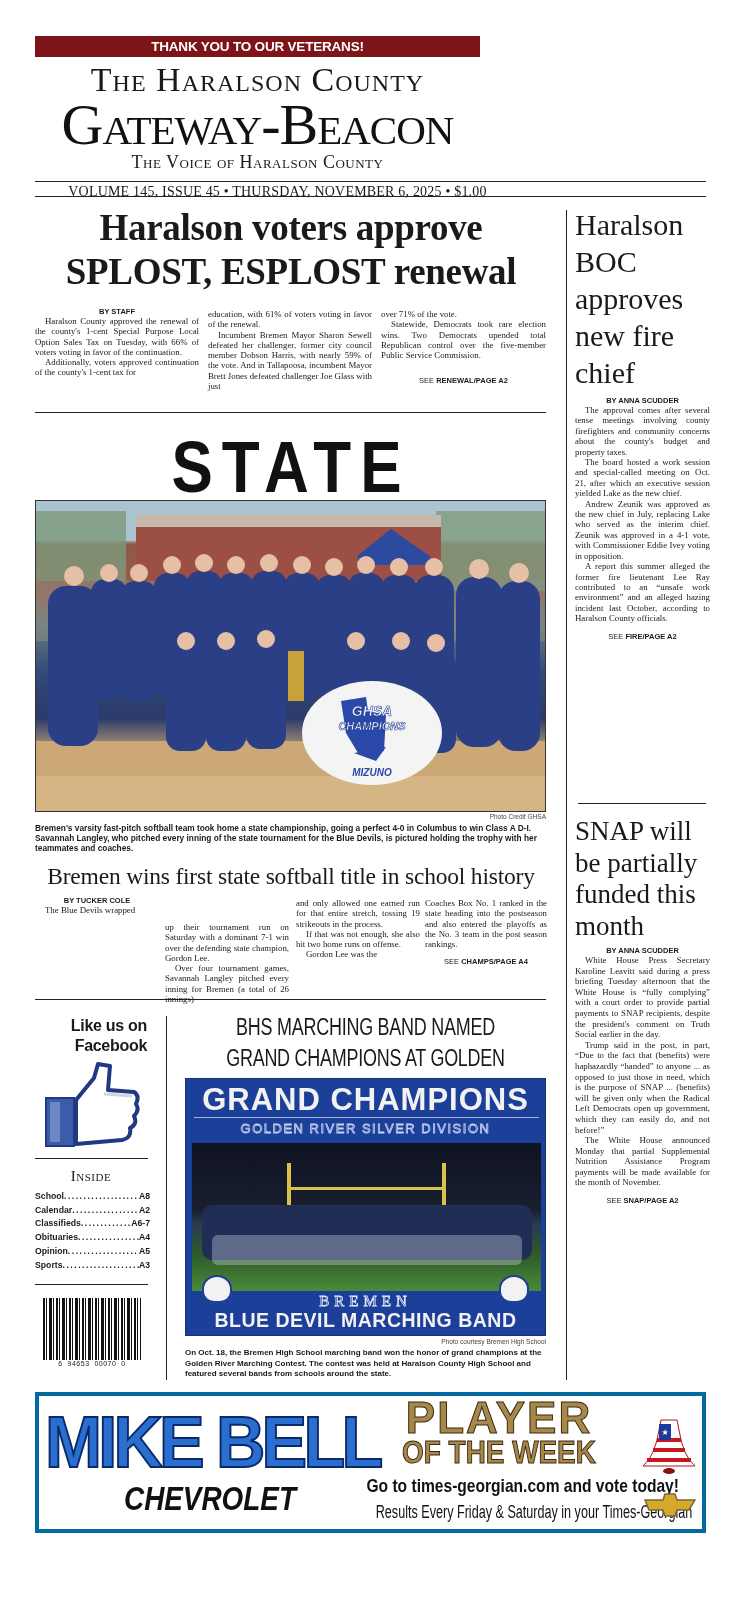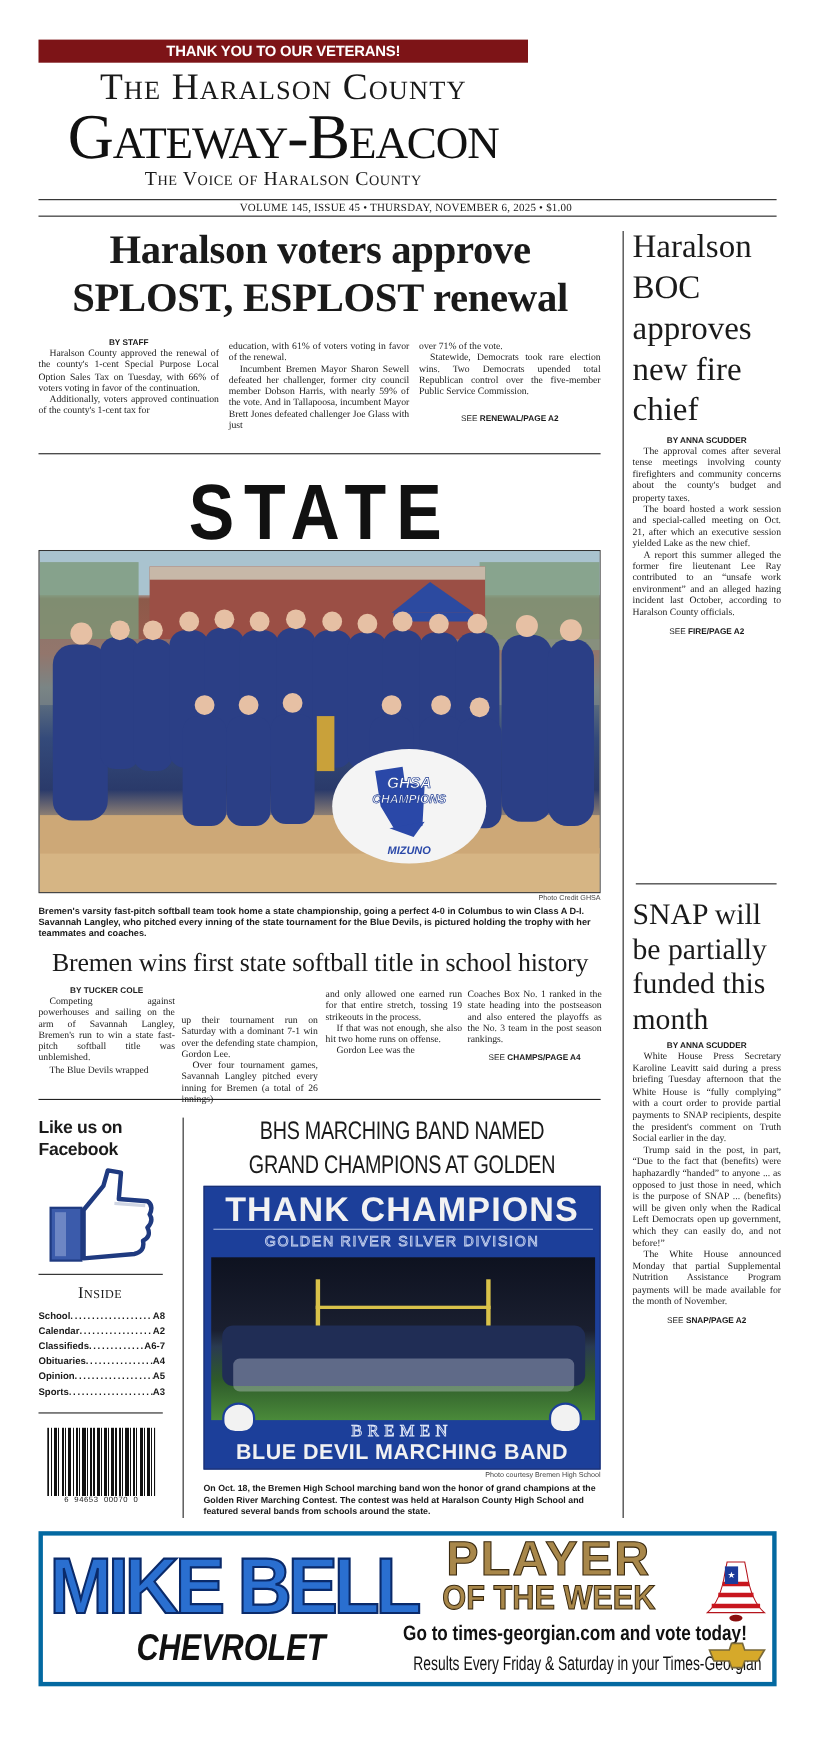--- a/index.html
+++ b/index.html
@@ -12,21 +12,21 @@
   .banner { left: 35px; top: 36px; width: 445px; height: 21px; background: #7d1417; color: #fff;
             font-family: "Liberation Sans", sans-serif; font-weight: 700; font-size: 13.5px;
             text-align: center; line-height: 21px; letter-spacing: -0.2px; }
   .mast-line1 { left: 35px; top: 60px; width: 445px; text-align: center; font-size: 34px; letter-spacing: 1px;
                 font-variant: small-caps; line-height: 40px; color: #1a1a1a; }
   .mast-line2 { left: 30px; top: 95px; width: 455px; text-align: center; font-size: 58px; font-variant: small-caps;
                 letter-spacing: -1px; line-height: 60px; color: #111; }
   .mast-line3 { left: 35px; top: 151px; width: 445px; text-align: center; font-size: 18px; font-variant: small-caps;
                 letter-spacing: 0.5px; line-height: 22px; }
   .rule { background: #222; height: 1px; }
-  .dateline { left: 35px; top: 184px; width: 670px; font-size: 10px; text-align: right; padding-right: 185px; letter-spacing: 0.2px; }
+  .dateline { left: 35px; top: 184px; width: 670px; font-size: 14px; text-align: center; padding-right: 185px; letter-spacing: 0.2px; }
 
   
   .lead-head { left: 35px; top: 206px; width: 512px; text-align: center; font-weight: 700;
                font-size: 37px; line-height: 44px; letter-spacing: -0.3px; }
   .byline { font-family: "Liberation Sans", sans-serif; font-weight: 700; font-size: 7.5px; text-align: center; text-transform: uppercase; }
   .body-text { font-size: 8.8px; line-height: 10.3px; text-align: justify; }
   .body-text p { text-indent: 10px; }
   .see { font-family: "Liberation Sans", sans-serif; font-size: 7.5px; text-align: center; }
   .see b { font-weight: 700; }
 
@@ -40,21 +40,21 @@
   .photo-credit { font-family: "Liberation Sans", sans-serif; font-size: 6.5px; color: #444; text-align: right; }
   .cutline { font-family: "Liberation Sans", sans-serif; font-size: 8.3px; font-weight: 700; line-height: 10.2px; }
 
   .sec-head { left: 35px; top: 862px; width: 512px; text-align: center; font-size: 23.5px; line-height: 28px; letter-spacing: -0.2px; }
 
   
   .rc-head { text-align: left; font-size: 30px; line-height: 37px; }
   .vrule { background: #222; width: 1px; }
 
   
-  .fb-text { left: 35px; top: 1016px; width: 112px; text-align: left; font-family: "Liberation Sans", sans-serif;
+  .fb-text { left: 35px; top: 1016px; width: 112px; text-align: right; font-family: "Liberation Sans", sans-serif;
              font-weight: 700; font-size: 16px; line-height: 20px; letter-spacing: -0.3px; }
   .inside-title { left: 35px; top: 1168px; width: 112px; text-align: center; font-variant: small-caps; font-size: 15px; letter-spacing: 0.5px; }
   .inside-list { left: 35px; top: 1190px; width: 115px; font-family: "Liberation Sans", sans-serif; font-weight: 700; font-size: 8.7px; line-height: 13.7px; }
   .inside-row { display: flex; white-space: nowrap; overflow: hidden; }
   .inside-row .dots { flex: 1; overflow: hidden; letter-spacing: 1.5px; }
   .barcode { left: 43px; top: 1298px; width: 98px; height: 70px; }
 
   
   .band-head { left: 183px; top: 1012px; width: 365px; text-align: center; font-family: "Liberation Sans", sans-serif;
                font-size: 23px; line-height: 31px; transform: scaleX(0.78); transform-origin: center top; letter-spacing: -0.3px; }
@@ -172,21 +172,20 @@
   </svg>
 </div>
 <div class="abs photo-credit" style="left:35px; top:813px; width:511px;">Photo Credit GHSA</div>
 <div class="abs cutline" style="left:35px; top:823px; width:514px;">Bremen's varsity fast-pitch softball team took home a state championship, going a perfect 4-0 in Columbus to win Class A D-I. Savannah Langley, who pitched every inning of the state tournament for the Blue Devils, is pictured holding the trophy with her teammates and coaches.</div>
 
 <div class="abs sec-head">Bremen wins first state softball title in school history</div>
 
 <div class="col" style="left:35px; top:896px; width:124px;">
   <div class="byline">BY TUCKER COLE</div>
   <div class="body-text">
-    <p>Competing against powerhouses and sailing on the arm of Savannah Langley, Bremen's run to win a state fast-pitch softball title was unblemished.</p>
     <p>The Blue Devils wrapped</p>
   </div>
 </div>
 <div class="col" style="left:165px; top:898px; width:124px;margin-top:24px;">
   <div class="body-text">
     <p style="text-indent:0">up their tournament run on Saturday with a dominant 7-1 win over the defending state champion, Gordon Lee.</p>
     <p>Over four tournament games, Savannah Langley pitched every inning for Bremen (a total of 26 innings)</p>
   </div>
 </div>
 <div class="col" style="left:296px; top:898px; width:124px;">
@@ -208,20 +207,21 @@
 <div class="abs rule" style="left:35px; top:999px; width:511px;"></div>
 
 <div class="abs vrule" style="left:566px; top:210px; height:1170px;"></div>
 
 <div class="col" style="left:575px; top:206px; width:135px;">
   <div class="rc-head">Haralson BOC approves new fire chief</div>
   <div class="byline" style="margin-top:5px;">BY ANNA SCUDDER</div>
   <div class="body-text" style="line-height:10.4px;">
     <p>The approval comes after several tense meetings involving county firefighters and community concerns about the county's budget and property taxes.</p>
     <p>The board hosted a work session and special-called meeting on Oct. 21, after which an executive session yielded Lake as the new chief.</p>
+    <p>Andrew Zeunik was approved as the new chief in July, replacing Lake who served as the interim chief. Zeunik was approved in a 4-1 vote, with Commissioner Eddie Ivey voting in opposition.</p>
     <p>A report this summer alleged the former fire lieutenant Lee Ray contributed to an “unsafe work environment” and an alleged hazing incident last October, according to Haralson County officials.</p>
   </div>
   <div class="see" style="margin-top:8px;">
     <span>SEE </span><b>FIRE/PAGE A2</b>
   </div>
 </div>
 
 <div class="abs rule" style="left:578px; top:803px; width:128px;"></div>
 
 <div class="col" style="left:575px; top:816px; width:135px;">
@@ -289,21 +289,21 @@
   <div style="font-family:'Liberation Sans',sans-serif; font-size:7px; text-align:center; letter-spacing:0.5px; white-space:pre;">6  94653  00070  0</div>
 </div>
 
 <div class="abs vrule" style="left:166px; top:1016px; height:364px;"></div>
 
 <div class="abs band-head">
   <div>BHS MARCHING BAND NAMED</div>
   <div>GRAND CHAMPIONS AT GOLDEN RIVER</div>
 </div>
 <div class="abs band-photo">
-  <div style="position:absolute; left:0; top:4px; width:100%; text-align:center; font-family:'Liberation Sans',sans-serif; font-weight:700; font-size:31px; color:#f2f2f2; letter-spacing:1px; line-height:34px;">THANK CHAMPIONS</div>
+  <div style="position:absolute; left:0; top:4px; width:100%; text-align:center; font-family:'Liberation Sans',sans-serif; font-weight:700; font-size:31px; color:#f2f2f2; letter-spacing:1px; line-height:34px;">GRAND CHAMPIONS</div>
   <div style="position:absolute; left:8px; top:38px; width:345px; height:1px; background:#9fb3e0;"></div>
   <div style="position:absolute; left:0; top:42px; width:100%; text-align:center; font-family:'Liberation Sans',sans-serif; font-size:13px; color:#1c3f9a; -webkit-text-stroke:0.8px #c7d3f0; letter-spacing:1.5px; line-height:16px;">GOLDEN RIVER SILVER DIVISION</div>
   <div style="position:absolute; left:6px; top:64px; width:349px; height:148px; background: linear-gradient(180deg, #0e1220 0%, #1a1f30 45%, #2a3a50 55%, #2e5a2a 75%, #4a8a3a 100%);">
     <svg width="349" height="148" viewBox="0 0 349 148">
       <rect x="95" y="20" width="4" height="50" fill="#d9c24a"></rect>
       <rect x="250" y="20" width="4" height="50" fill="#d9c24a"></rect>
       <rect x="95" y="44" width="159" height="3" fill="#d9c24a"></rect>
       <rect x="10" y="62" width="330" height="55" rx="10" fill="#202d55"></rect>
       <rect x="20" y="92" width="310" height="30" rx="6" fill="#d8dde8" opacity="0.35"></rect>
     </svg>

